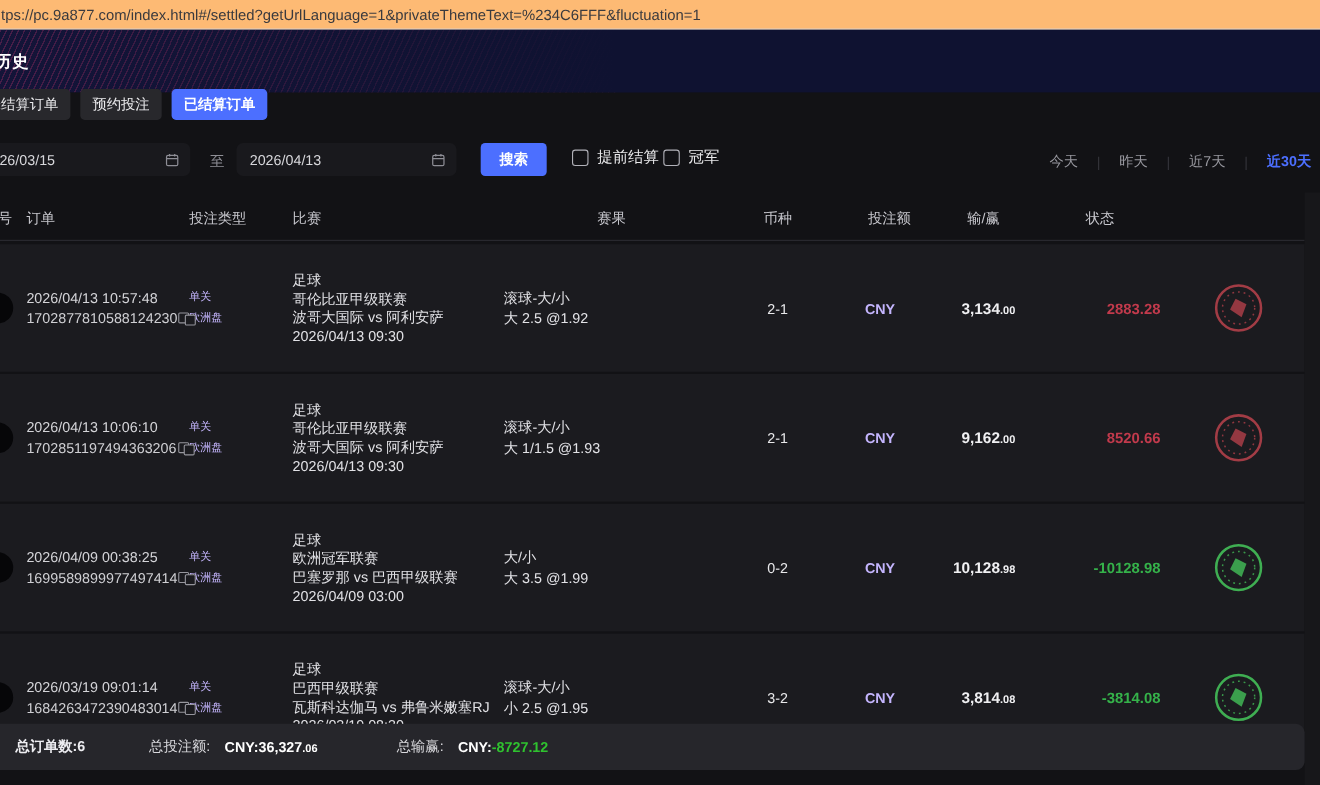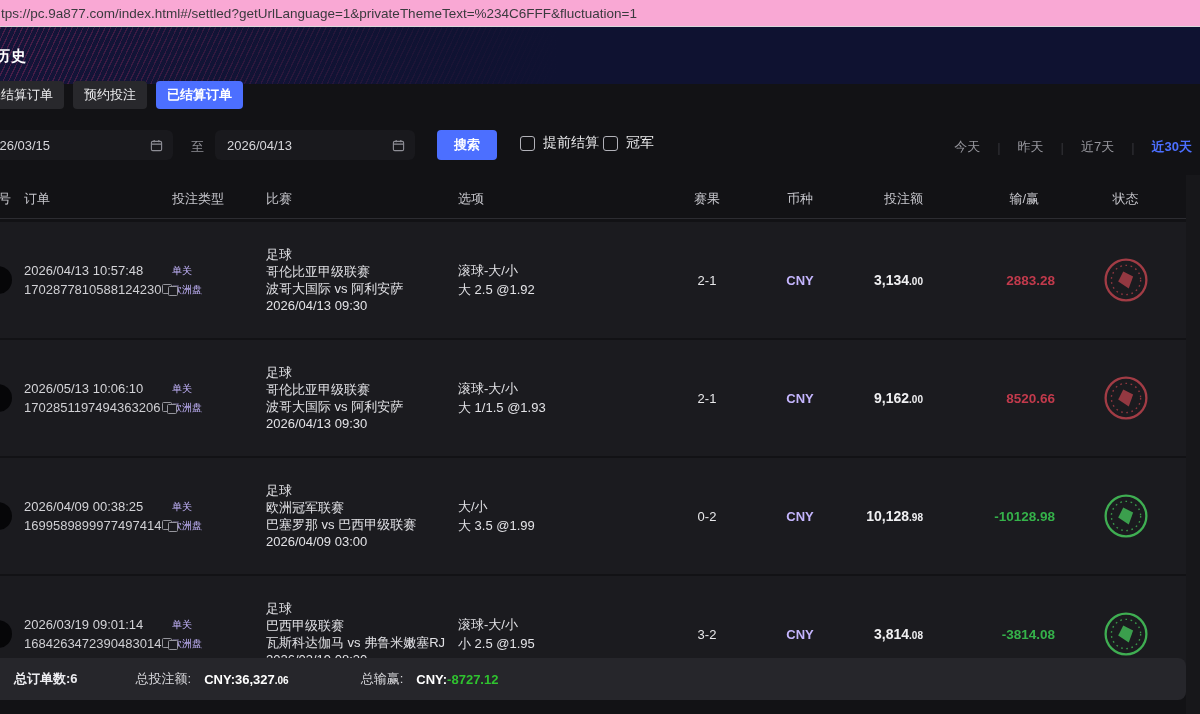--- a/index.html
+++ b/index.html
@@ -4,21 +4,21 @@
 <style>
   :root{
     --theme-blue:#4C6FFF; --win-red:#c23a4c; --loss-green:#35b24a; --footer-green:#2fc22f;
   }
   *{box-sizing:border-box;}
   html,body{margin:0;padding:0;background:#000;}
   body{font-family:"Liberation Sans","DejaVu Sans",sans-serif;}
   .screen{position:relative;width:1200px;height:714px;overflow:hidden;background:#121215;}
 
   
-  .urlbar{position:absolute;top:0;left:0;right:0;height:27px;background:#f9a8d4;border-bottom:1px solid #d8d8db;display:flex;align-items:center;}
+  .urlbar{position:absolute;top:0;left:0;right:0;height:27px;background:#fdba74;border-bottom:1px solid #d8d8db;display:flex;align-items:center;}
   .urlbar .url{font-size:13.5px;color:#3a3a3e;white-space:nowrap;padding-left:1px;}
 
   
   .appheader{position:absolute;top:27px;left:0;right:0;height:57px;background:#0f1231;overflow:hidden;}
   .appheader .stripes{position:absolute;top:0;left:0;bottom:0;width:560px;
     background:repeating-linear-gradient(115deg,rgba(214,60,130,.34) 0 1.2px,rgba(60,40,120,.12) 1.2px 5px);}
   .appheader .fade{position:absolute;top:0;left:0;bottom:0;width:600px;
     background:linear-gradient(90deg,rgba(15,18,49,.15) 0,rgba(15,18,49,.6) 280px,#0f1231 560px);}
   .appheader .title{position:absolute;left:-5px;top:50%;transform:translateY(-50%);color:#fff;font-size:15px;font-weight:700;letter-spacing:1px;}
 
@@ -141,21 +141,20 @@
       <span class="sep">|</span>
       <span class="q active">近30天</span>
     </div>
   </div>
 
   <div class="thead tgrid">
     <span class="h-no">单号</span>
     <div>订单</div>
     <div>投注类型</div>
     <div>比赛</div>
-    <div>选项</div>
     <div class="center">赛果</div>
     <div class="center">币种</div>
     <div class="right">投注额</div>
     <div class="h-winloss">输/赢</div>
     <div class="center">状态</div>
   </div>
   <div class="thead-line"></div>
 
   <div class="rows">
 
@@ -193,21 +192,21 @@
           <g transform="rotate(-18 22 22)">
               <path d="M22 13.5 l7.5 7.5 -7.5 9.5 -7.5 -9.5 z" fill="currentColor" opacity=".9"></path>
             </g>
         </svg>
       </div>
     </div>
 
     <div class="row tgrid">
       <div class="expand-dot"></div>
       <div class="c-order">
-        <div class="t1">2026/05/13 10:06:10</div>
+        <div class="t1">2026/04/13 10:06:10</div>
         <div class="t2">
             <span>1702851197494363206</span>
             <span class="copy-icon"></span>
           </div>
       </div>
       <div class="c-type">
         <div>单关</div>
         <div>欧洲盘</div>
       </div>
       <div class="c-match">

